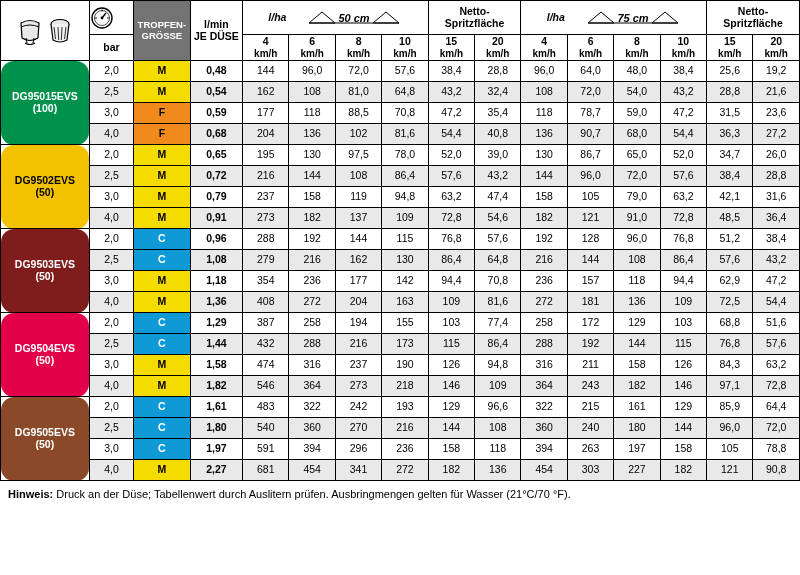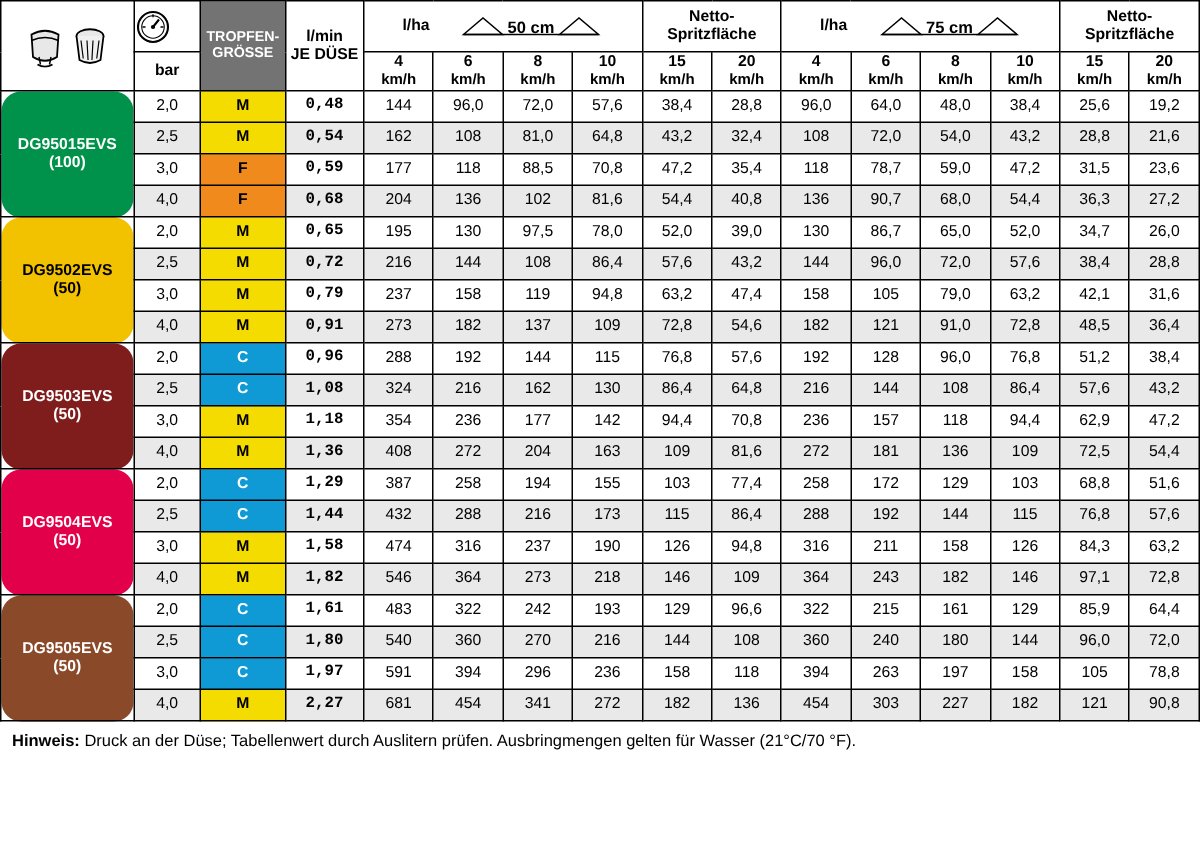--- a/index.html
+++ b/index.html
@@ -41,37 +41,37 @@
   .grp-green{background:#00924a;}
   .grp-yellow{background:#f2c200;color:#000;}
   .grp-blue{background:#7f1d1d;}
   .grp-pink{background:#e2004b;}
   .grp-brown{background:#8a4a2a;}
 
   .bar-cell{background:#ffffff;font-weight:normal;}
   .drop-M{background:#f5dc00;font-weight:bold;}
   .drop-F{background:#f08a1c;font-weight:bold;}
   .drop-C{background:#0f9ad6;color:#fff;font-weight:bold;}
-  .lmin{background:#ffffff;font-weight:bold;font-family:Liberation Mono, monospace;}
+  .lmin{background:#ffffff;font-weight:bold;}
   .band-a{background:#ffffff;}
   .band-b{background:#e9e9e9;}
 
   .row-h{height:21px;}
 
   .sep-top td{border-top:2px solid #000;}
   .thick-left{border-left:2px solid #000;}
 
   .note{
     padding:6px 8px 0 8px;
     font-size:11px;
     line-height:1.35;
   }
   .note b{font-weight:bold;}
 
-  .triangle-wrap{display:flex;align-items:center;justify-content:center;gap:20px;}
+  .triangle-wrap{display:flex;align-items:center;justify-content:center;gap:20px;font-style:italic;}
   svg{display:block;}
   .icons-wrap{display:flex;align-items:center;justify-content:center;gap:4px;}
 </style>
 </head>
 <body>
 
 <div class="sheet">
 
   <table class="main">
     <colgroup>
@@ -388,21 +388,21 @@
           <td class="band-a">128</td>
           <td class="band-a">96,0</td>
           <td class="band-a">76,8</td>
           <td class="band-a">51,2</td>
           <td class="band-a">38,4</td>
         </tr>
         <tr class="row-h ">
           <td class="bar-cell band-b">2,5</td>
           <td class="drop-C">C</td>
           <td class="lmin band-b">1,08</td>
-          <td class="band-b thick-left">324</td>
+          <td class="band-b thick-left">279</td>
           <td class="band-b">216</td>
           <td class="band-b">162</td>
           <td class="band-b">130</td>
           <td class="band-b">86,4</td>
           <td class="band-b">64,8</td>
           <td class="band-b thick-left">216</td>
           <td class="band-b">144</td>
           <td class="band-b">108</td>
           <td class="band-b">86,4</td>
           <td class="band-b">57,6</td>

